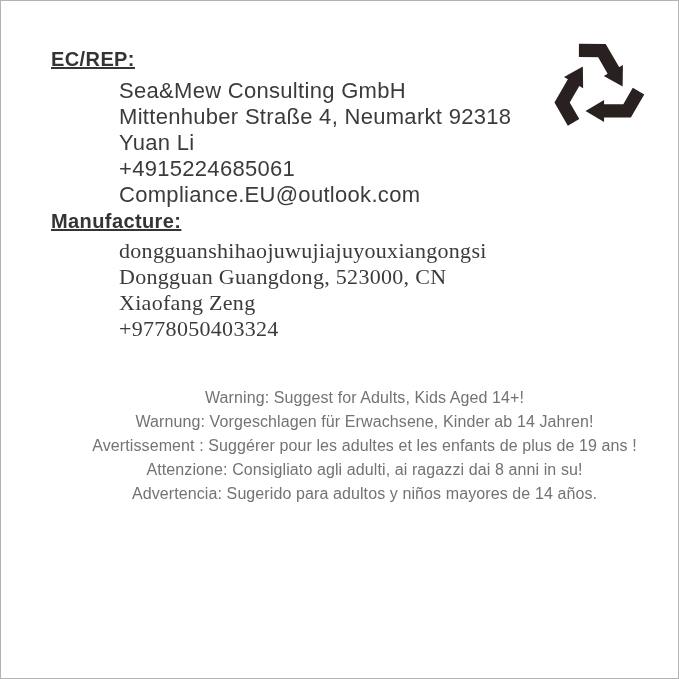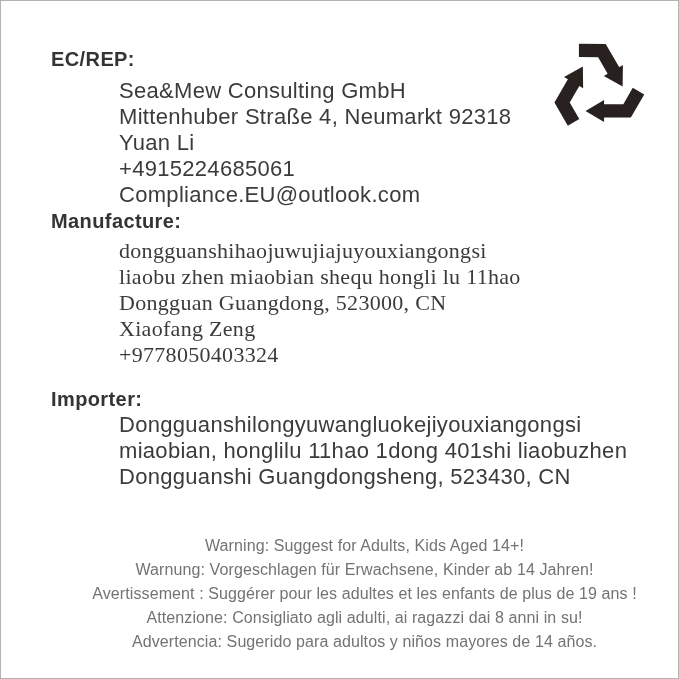--- a/index.html
+++ b/index.html
@@ -15,20 +15,21 @@
     overflow: hidden;
   }
   .sections { padding: 45px 0 0 50px; }
   .heading {
     margin: 0;
     font-size: 20px;
     font-weight: bold;
     line-height: 26px;
     letter-spacing: 0.4px;
     color: #343434;
+    text-decoration: underline;
   }
   .details { padding-left: 68px; }
   .sec-ecrep .details { margin-top: 6px; }
   .sec-manufacture { }
   .sec-manufacture .details { margin-top: 4px; font-family: Liberation Serif, serif; }
   .sec-importer { margin-top: 18px; }
   .sec-importer .details { margin-top: 0; }
   .line {
     font-size: 22px;
     line-height: 26px;
@@ -70,35 +71,26 @@
         <div class="line">Yuan Li</div>
         <div class="line">+4915224685061</div>
         <div class="line">Compliance.EU@outlook.com</div>
       </div>
     </section>
 
     <section class="sec-manufacture">
       <h2 class="heading">Manufacture:</h2>
       <div class="details">
         <div class="line">dongguanshihaojuwujiajuyouxiangongsi</div>
-        <div class="line">liaobu zhen miaobian shequ hongli lu 11hao</div>
         <div class="line">Dongguan Guangdong, 523000, CN</div>
         <div class="line">Xiaofang Zeng</div>
         <div class="line">+9778050403324</div>
       </div>
     </section>
 
-    <section class="sec-importer">
-      <h2 class="heading">Importer:</h2>
-      <div class="details">
-        <div class="line">Dongguanshilongyuwangluokejiyouxiangongsi</div>
-        <div class="line">miaobian, honglilu 11hao 1dong 401shi liaobuzhen</div>
-        <div class="line">Dongguanshi Guangdongsheng, 523430, CN</div>
-      </div>
-    </section>
 
     <div class="warnings">
       <div class="warning-line">Warning: Suggest for Adults, Kids Aged 14+!</div>
       <div class="warning-line">Warnung: Vorgeschlagen für Erwachsene, Kinder ab 14 Jahren!</div>
       <div class="warning-line">Avertissement : Suggérer pour les adultes et les enfants de plus de 19 ans !</div>
       <div class="warning-line">Attenzione: Consigliato agli adulti, ai ragazzi dai 8 anni in su!</div>
       <div class="warning-line">Advertencia: Sugerido para adultos y niños mayores de 14 años.</div>
     </div>
 
   </div>

